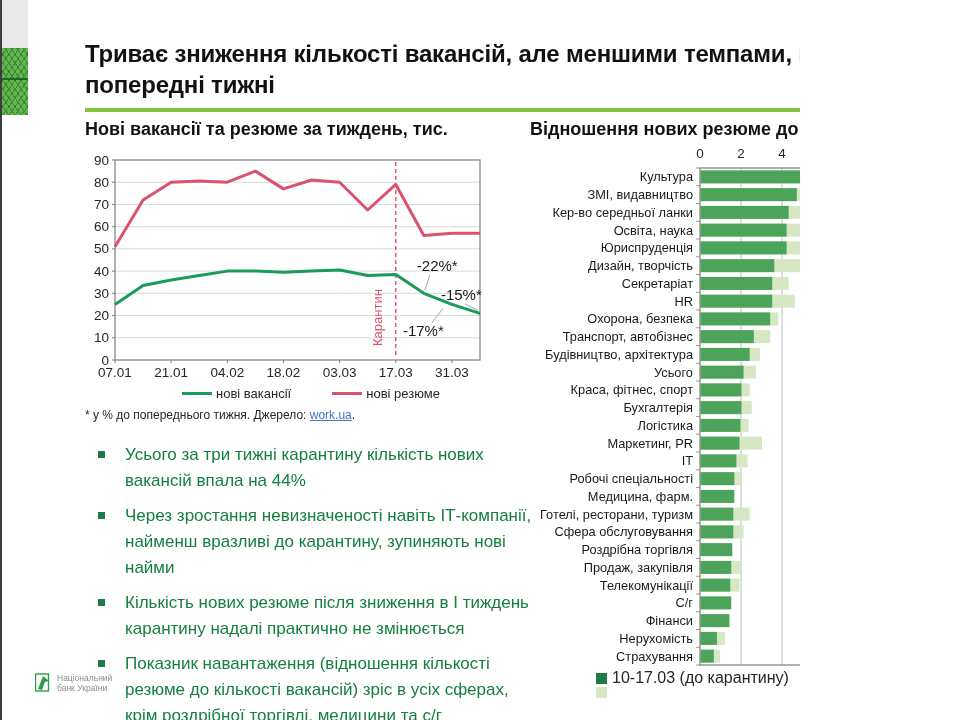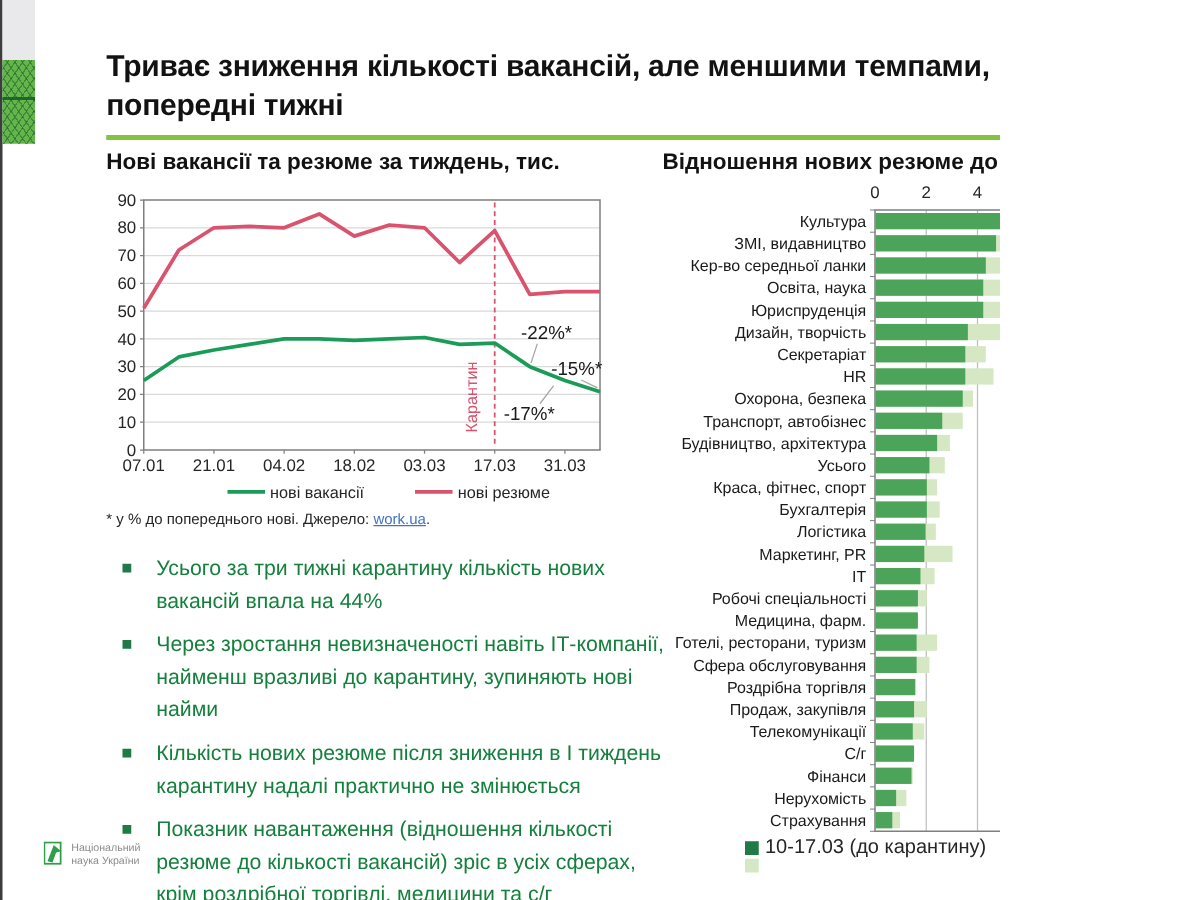--- a/index.html
+++ b/index.html
@@ -110,21 +110,21 @@
       <span class="li">
         <span class="swatch-line" style="background: rgb(26, 156, 88);"></span>
         <span>нові вакансії</span>
       </span>
       <span class="li">
         <span class="swatch-line" style="background: rgb(217, 83, 110);"></span>
         <span>нові резюме</span>
       </span>
     </div>
     <div class="footnote">
-      <span>* у % до попереднього нові. Джерело: </span><a href="#" style="color: rgb(68, 114, 196);">work.ua</a><span>.</span>
+      <span>* у % до попереднього тижня. Джерело: </span><a href="#" style="color: rgb(68, 114, 196);">work.ua</a><span>.</span>
     </div>
     <ul class="bullets">
       <li><span class="bsq" style="background: rgb(31, 122, 71);"></span><span>Усього за три тижні карантину кількість нових вакансій впала на 44%</span></li>
       <li><span class="bsq" style="background: rgb(31, 122, 71);"></span><span>Через зростання невизначеності навіть ІТ-компанії, найменш вразливі до карантину, зупиняють нові найми</span></li>
       <li><span class="bsq" style="background: rgb(31, 122, 71);"></span><span>Кількість нових резюме після зниження в І тиждень карантину надалі практично не змінюється</span></li>
       <li><span class="bsq" style="background: rgb(31, 122, 71);"></span><span>Показник навантаження (відношення кількості резюме до кількості вакансій) зріс в усіх сферах, крім роздрібної торгівлі, медицини та с/г</span></li>
     </ul>
   </div>
 
   <div class="col-right">
@@ -267,18 +267,18 @@
   </div>
 
   <div class="logo">
     <svg width="16" height="20" viewBox="0 0 16 20">
       <rect x="0.5" y="1" width="13" height="17" fill="none" stroke="#2f9e49" stroke-width="1.4"></rect>
       <path d="M3 16 L8 3 L11 6 L7 17 Z" fill="#2f9e49"></path>
       <path d="M9 4 L14 8 L10 9 Z" fill="#2f9e49"></path>
     </svg>
     <div class="logo-text">
       <div>Національний</div>
-      <div>наука України</div>
+      <div>банк України</div>
     </div>
   </div>
 
   <div class="page-num">17</div>
 </div>
 
 </body></html>

